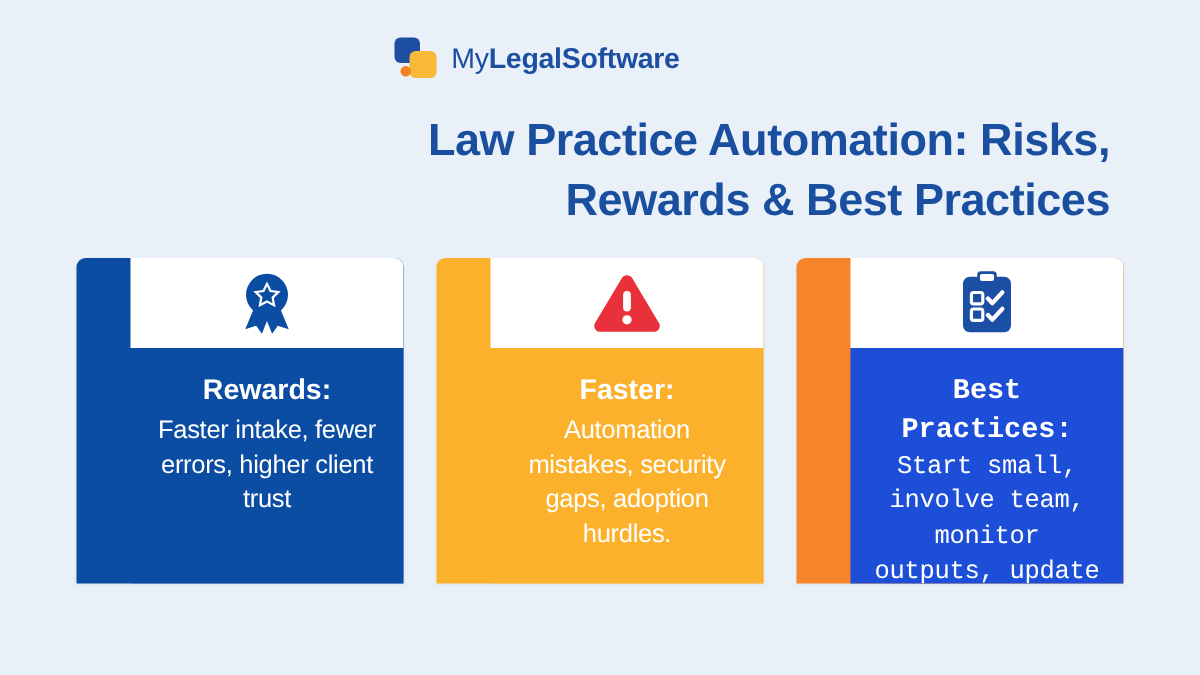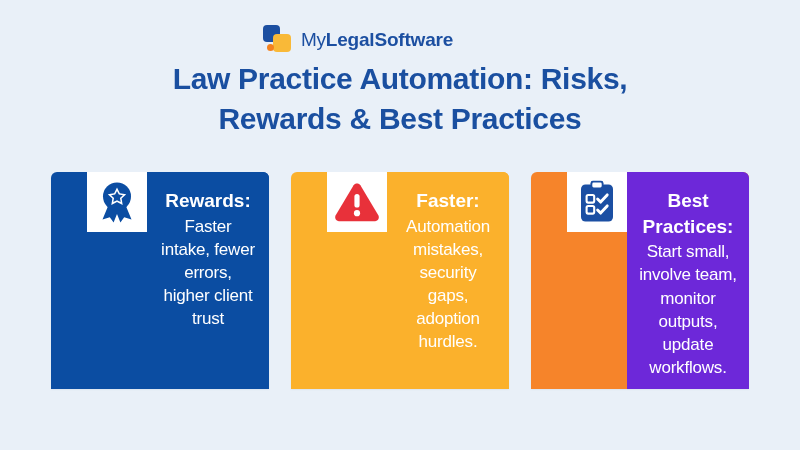--- a/index.html
+++ b/index.html
@@ -70,24 +70,24 @@
     color: #1c4fa1;
     white-space: nowrap;
     line-height: 1;
   }
   .brand-text .light { font-weight: 400; }
   .brand-text .bold  { font-weight: 700; }
 
   
   .title {
     position: absolute;
-    top: 59px;
+    top: 74px;
     left: 60px;
     width: 680px;
-    text-align: center;
+    text-align: right;
     color: #1a4fa0;
     font-size: 30px;
     font-weight: 700;
     line-height: 1.32;
     letter-spacing: -0.3px;
   }
 
   
   .cards {
     position: absolute;
@@ -99,21 +99,21 @@
     gap: 22px;
   }
 
   .card {
     position: relative;
     width: 218px;
     height: 217px;
     border-radius: 6px 6px 0 0;
     overflow: hidden;
     display: flex;
-    flex-direction: row;
+    flex-direction: column;
     box-shadow: 0 1px 2px rgba(30, 60, 110, 0.06);
     padding-left: 36px;
   }
 
   .card-icon-area {
     height: 60px;
     background: #ffffff;
     display: flex;
     align-items: center;
     justify-content: center;
@@ -138,21 +138,21 @@
     font-size: 17px;
     font-weight: 400;
     line-height: 1.36;
     letter-spacing: -0.2px;
   }
 
   .card-rewards  .card-body { background: #0b4da2; }
   .card-rewards  { background: #0b4da2; }
   .card-risks    .card-body { background: #fbb12c; }
   .card-risks    { background: #fbb12c; }
-  .card-best     .card-body { background: #6d28d9; }
+  .card-best     .card-body { background: #1d4ed8; font-family: Liberation Mono, monospace; }
   .card-best     { background: #f6842a; }
 
   .icon-svg { display: block; }
 </style>
 </head>
 <body>
 
 <div class="page">
 
   <div class="brand">

